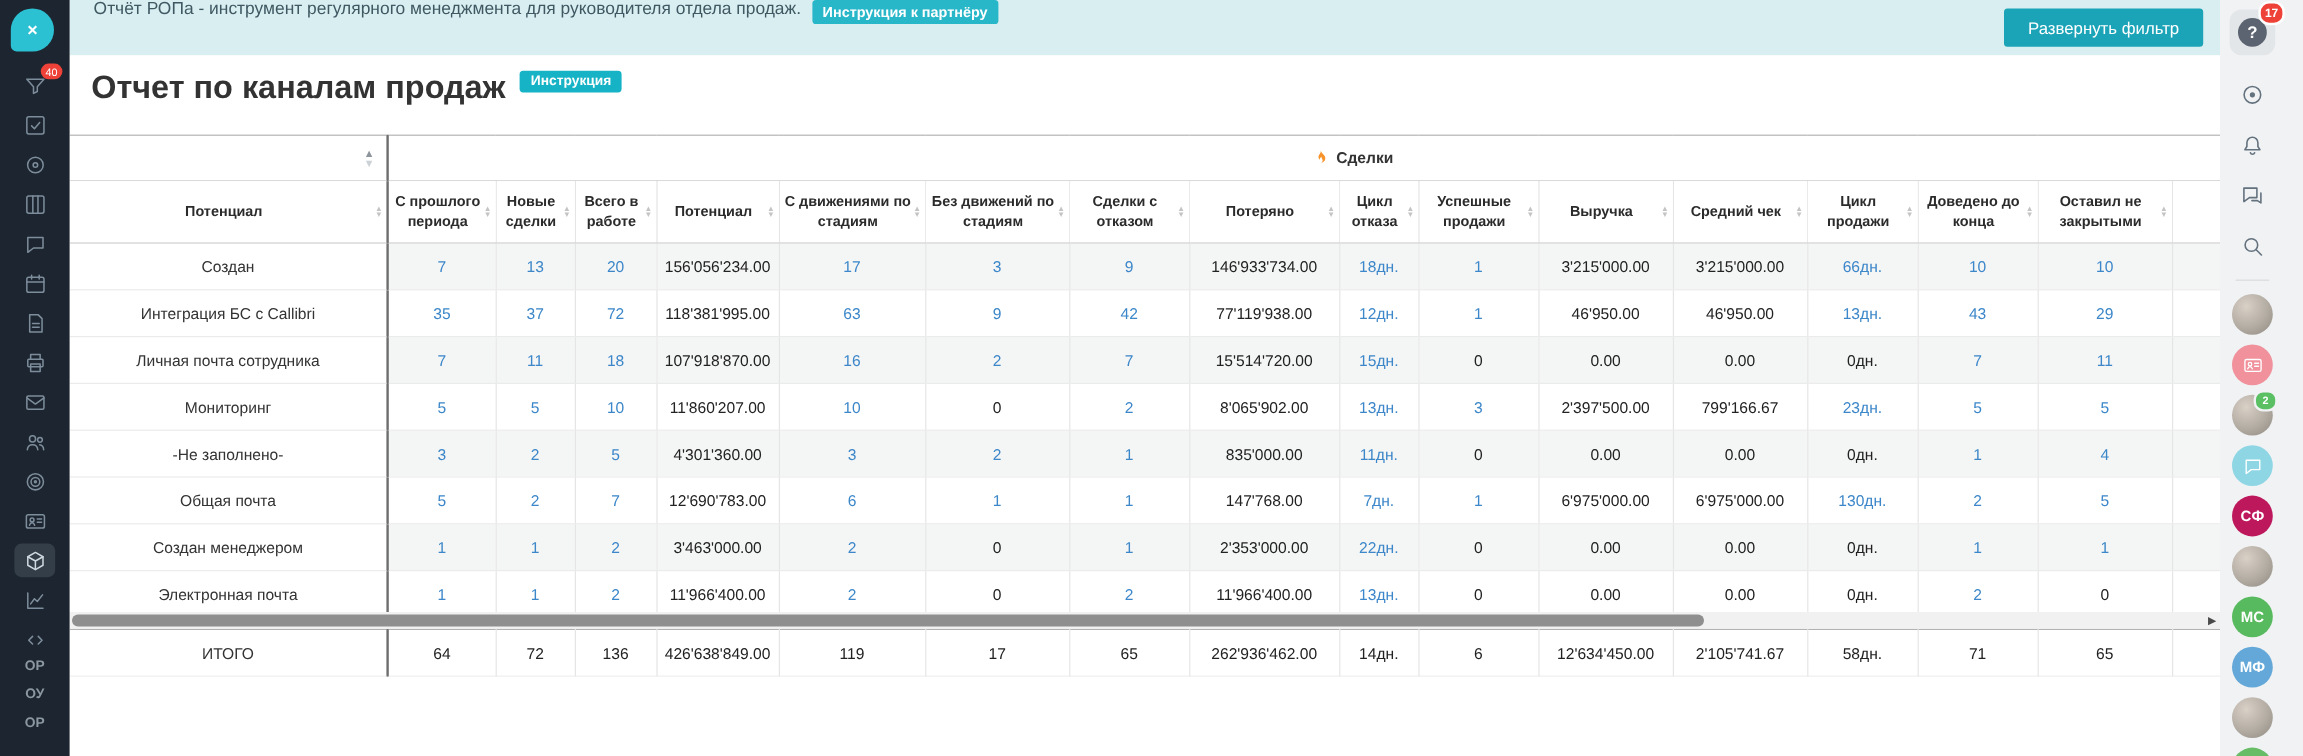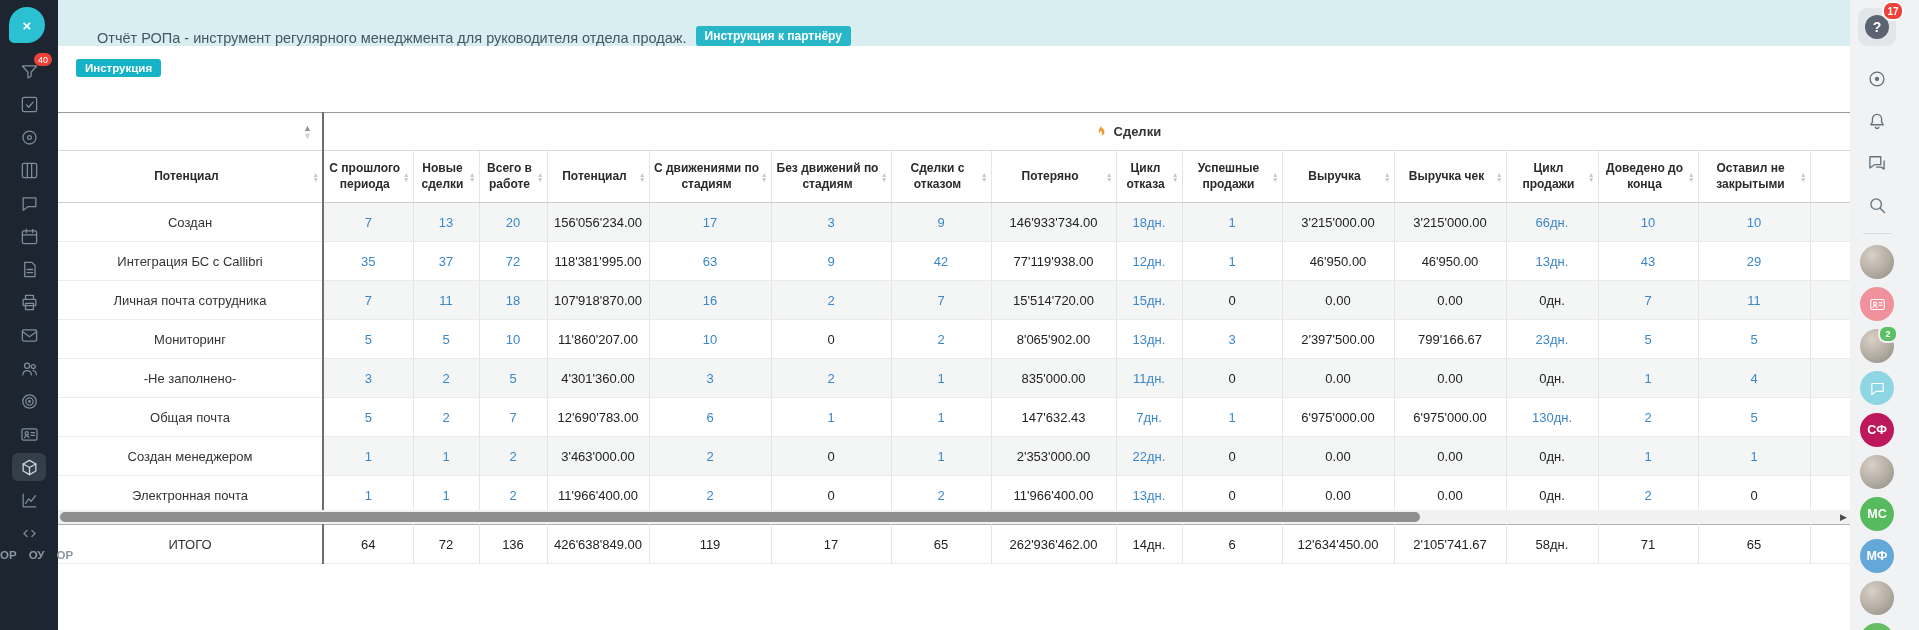--- a/index.html
+++ b/index.html
@@ -7,26 +7,26 @@
 
   
   .lsb{position:absolute;left:0;top:0;width:58px;height:630px;background:#1d2630;z-index:5;}
   .close-bubble{position:absolute;left:9px;top:7px;width:36px;height:36px;border-radius:50% 50% 50% 14%;
     background:#2cc0d3;color:#fff;font-size:15px;font-weight:bold;display:flex;align-items:center;justify-content:center;cursor:pointer;}
   .lsb-items{position:absolute;top:61px;left:0;width:58px;display:flex;flex-direction:column;align-items:center;gap:13px;}
   .lsb-item{position:relative;width:34px;height:20px;display:flex;align-items:center;justify-content:center;color:#7d8d9b;cursor:pointer;}
   .lsb-item.active{background:#333e49;border-radius:6px;height:28px;margin:-4px 0;color:#cfd8de;}
   .lsb-badge{position:absolute;top:-8px;right:-6px;background:#ee4238;color:#fff;font-size:9px;font-weight:normal;
     padding:1.5px 4px;border-radius:8px;line-height:10px;}
-  .lsb-foot{position:absolute;top:549px;left:0;width:58px;display:flex;flex-direction:row;align-items:center;gap:12px;
+  .lsb-foot{position:absolute;top:549px;left:0;width:58px;display:flex;flex-direction:column;align-items:center;gap:12px;
     color:#8b97a2;font-size:11.5px;font-weight:bold;}
 
   
-  .banner{position:absolute;left:58px;top:0;width:1792px;height:46px;background:#d9eef1;display:flex;align-items:flex-end;
-    padding-left:39px;box-sizing:border-box;}
+  .banner{position:absolute;left:58px;top:0;width:1792px;height:46px;background:#d9eef1;display:flex;align-items:flex-start;
+    padding-left:20px;box-sizing:border-box;}
   .banner-text{font-size:14.5px;color:#3f5862;}
   .banner-link{margin-left:9px;background:#27b7c9;color:#fff;font-size:12px;font-weight:bold;padding:3px 9px;border-radius:3px;cursor:pointer;}
   .banner-btn{position:absolute;right:14px;top:7px;height:32px;background:#1ba4b8;color:#fff;font-size:14px;
     padding:0 20px;border:none;border-radius:3px;display:flex;align-items:center;cursor:pointer;font-family:inherit;}
 
   
   .help{position:absolute;left:1858px;top:8px;width:38px;height:38px;border-radius:10px;background:#e3e6e9;
     display:flex;align-items:center;justify-content:center;cursor:pointer;z-index:7;}
   .help-q{width:24px;height:24px;border-radius:50%;background:#5b6470;color:#fff;font-size:14px;font-weight:bold;
     display:flex;align-items:center;justify-content:center;}
@@ -196,28 +196,30 @@
     <div class="lsb-foot">
       <span>ОР</span>
       <span>ОУ</span>
       <span>ОР</span>
     </div>
   </aside>
 
   <div class="banner">
     <span class="banner-text">Отчёт РОПа - инструмент регулярного менеджмента для руководителя отдела продаж.</span>
     <span class="banner-link">Инструкция к партнёру</span>
+    <button class="banner-btn">Развернуть фильтр</button>
   </div>
 
   <div class="help">
     <div class="help-q">?</div>
     <div class="help-badge">17</div>
   </div>
 
   <div class="title-row">
+    <h1 class="page-title">Отчет по каналам продаж</h1>
     <span class="instr-badge">Инструкция</span>
   </div>
 
   <div class="table-wrap">
     <table class="grid" id="main-grid">
         <colgroup>
           <col style="width:265px">
           <col style="width:90px">
           <col style="width:66px">
           <col style="width:68px">
@@ -307,21 +309,21 @@
     <span>Успешные продажи</span><span class="sort ">
                 <i>▲</i>
                 <i>▼</i>
               </span></th>
             <th class="">
     <span>Выручка</span><span class="sort ">
                 <i>▲</i>
                 <i>▼</i>
               </span></th>
             <th class="">
-    <span>Выручка чек</span><span class="sort ">
+    <span>Средний чек</span><span class="sort ">
                 <i>▲</i>
                 <i>▼</i>
               </span></th>
             <th class="">
     <span>Цикл продажи</span><span class="sort ">
                 <i>▲</i>
                 <i>▼</i>
               </span></th>
             <th class="">
     <span>Доведено до конца</span><span class="sort ">
@@ -435,21 +437,21 @@
           </tr>
           <tr class="">
     <td class="src"><span class="src-label">Общая почта</span></td>
             <td><a class="lnk">5</a></td>
             <td><a class="lnk">2</a></td>
             <td><a class="lnk">7</a></td>
             <td><span class="plain">12'690'783.00</span></td>
             <td><a class="lnk">6</a></td>
             <td><a class="lnk">1</a></td>
             <td><a class="lnk">1</a></td>
-            <td><span class="plain">147'632.43</span></td>
+            <td><span class="plain">147'768.00</span></td>
             <td><a class="lnk">7дн.</a></td>
             <td><a class="lnk">1</a></td>
             <td><span class="plain">6'975'000.00</span></td>
             <td><span class="plain">6'975'000.00</span></td>
             <td><a class="lnk">130дн.</a></td>
             <td><a class="lnk">2</a></td>
             <td><a class="lnk">5</a></td>
             <td></td>
           </tr>
           <tr class="odd">

